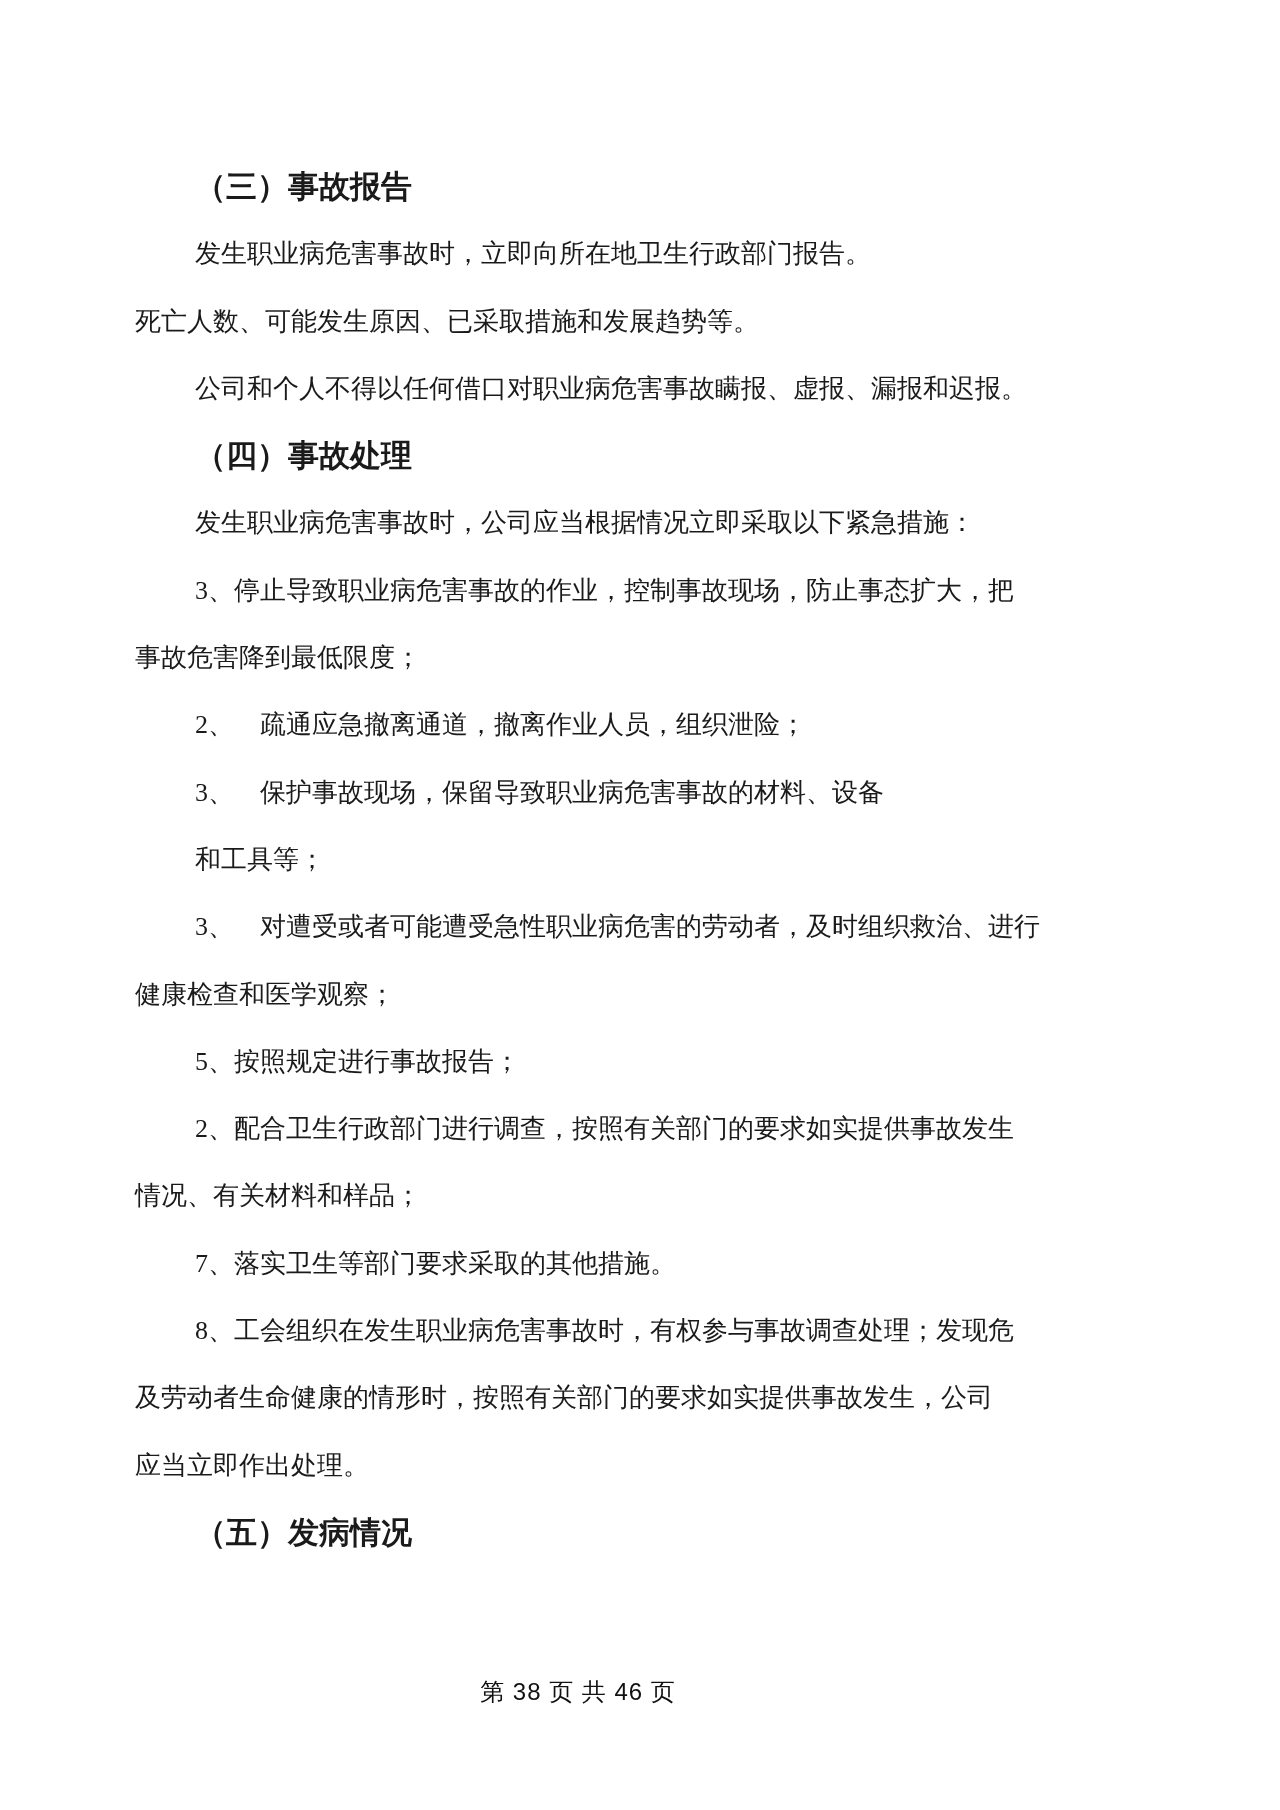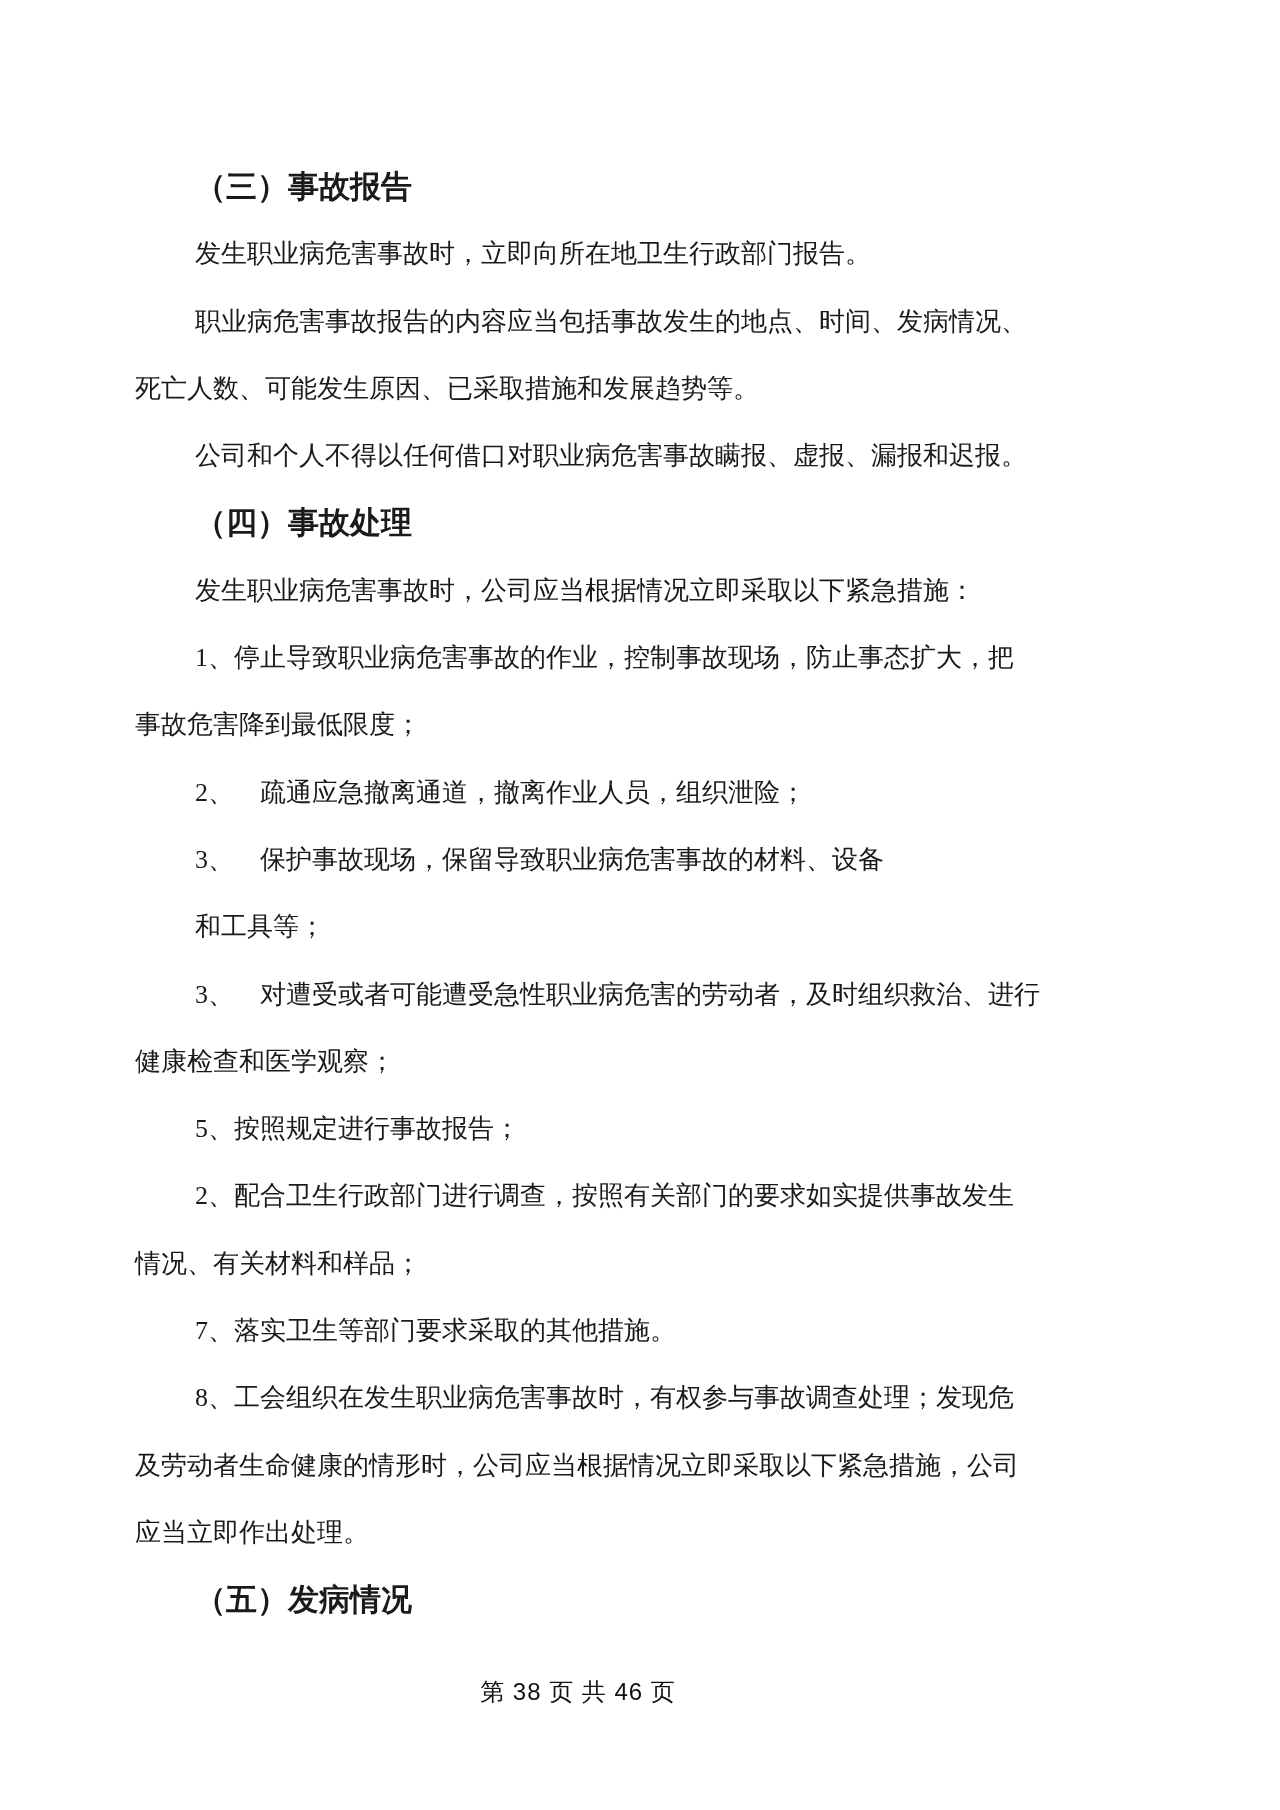--- a/index.html
+++ b/index.html
@@ -61,38 +61,37 @@
     color: #111111;
   }
 </style>
 </head>
 <body>
 
 <div class="page">
   <div class="content">
     <div class="ln heading">（三）事故报告</div>
     <div class="ln indent">发生职业病危害事故时，立即向所在地卫生行政部门报告。</div>
-    <div class="ln indent">职业病危害事故报告的内容应当包括事故发生的地点、时间、发病情况、</div>
     <div class="ln flush">死亡人数、可能发生原因、已采取措施和发展趋势等。</div>
     <div class="ln indent">公司和个人不得以任何借口对职业病危害事故瞒报、虚报、漏报和迟报。</div>
     <div class="ln heading">（四）事故处理</div>
     <div class="ln indent">发生职业病危害事故时，公司应当根据情况立即采取以下紧急措施：</div>
-    <div class="ln indent">1、停止导致职业病危害事故的作业，控制事故现场，防止事态扩大，把</div>
+    <div class="ln indent">3、停止导致职业病危害事故的作业，控制事故现场，防止事态扩大，把</div>
     <div class="ln flush">事故危害降到最低限度；</div>
     <div class="ln indent">2、　疏通应急撤离通道，撤离作业人员，组织泄险；</div>
     <div class="ln indent">3、　保护事故现场，保留导致职业病危害事故的材料、设备</div>
     <div class="ln indent">和工具等；</div>
     <div class="ln indent">3、　对遭受或者可能遭受急性职业病危害的劳动者，及时组织救治、进行</div>
     <div class="ln flush">健康检查和医学观察；</div>
     <div class="ln indent">5、按照规定进行事故报告；</div>
     <div class="ln indent">2、配合卫生行政部门进行调查，按照有关部门的要求如实提供事故发生</div>
     <div class="ln flush">情况、有关材料和样品；</div>
     <div class="ln indent">7、落实卫生等部门要求采取的其他措施。</div>
     <div class="ln indent">8、工会组织在发生职业病危害事故时，有权参与事故调查处理；发现危</div>
-    <div class="ln flush">及劳动者生命健康的情形时，公司应当根据情况立即采取以下紧急措施，公司</div>
+    <div class="ln flush">及劳动者生命健康的情形时，按照有关部门的要求如实提供事故发生，公司</div>
     <div class="ln flush">应当立即作出处理。</div>
     <div class="ln heading">（五）发病情况</div>
   </div>
 
   <div class="footer">
     <span>第 38 页 共 46 页</span>
   </div>
 </div>
 
 </body></html>

